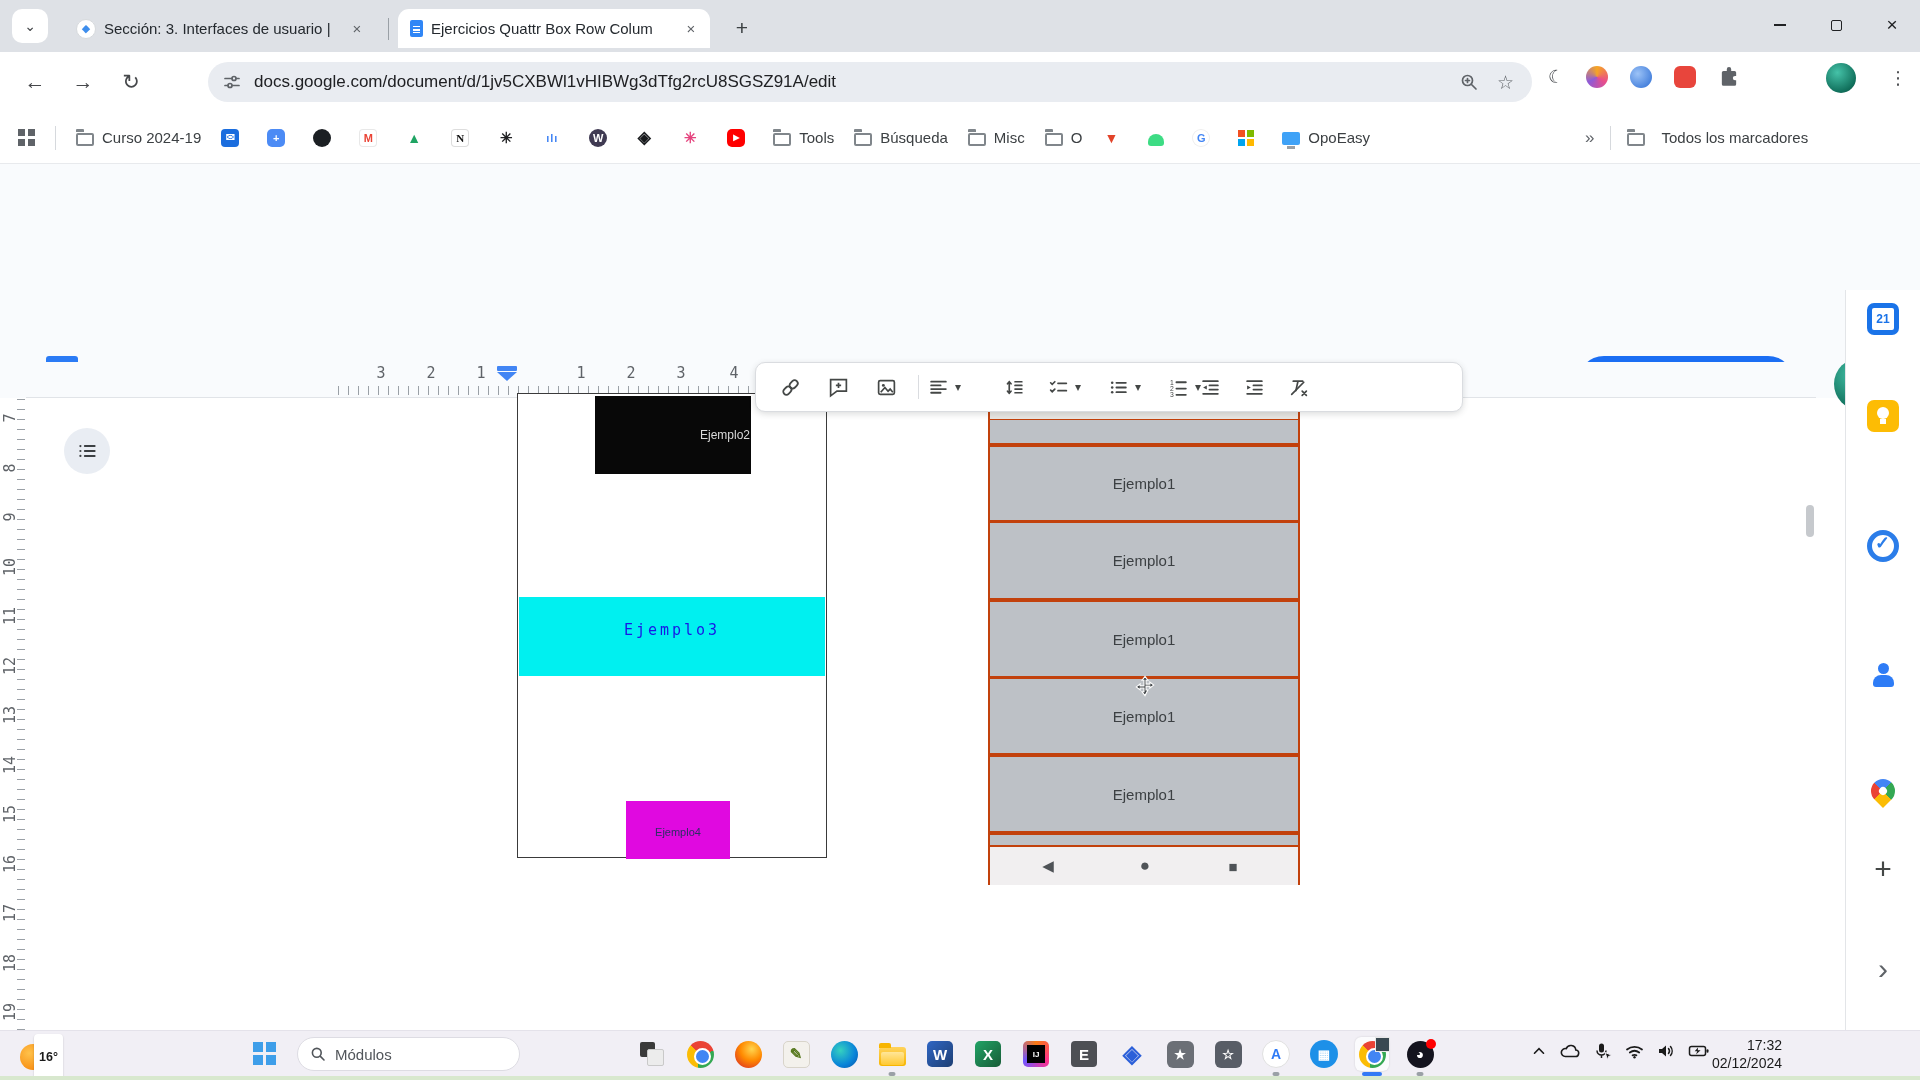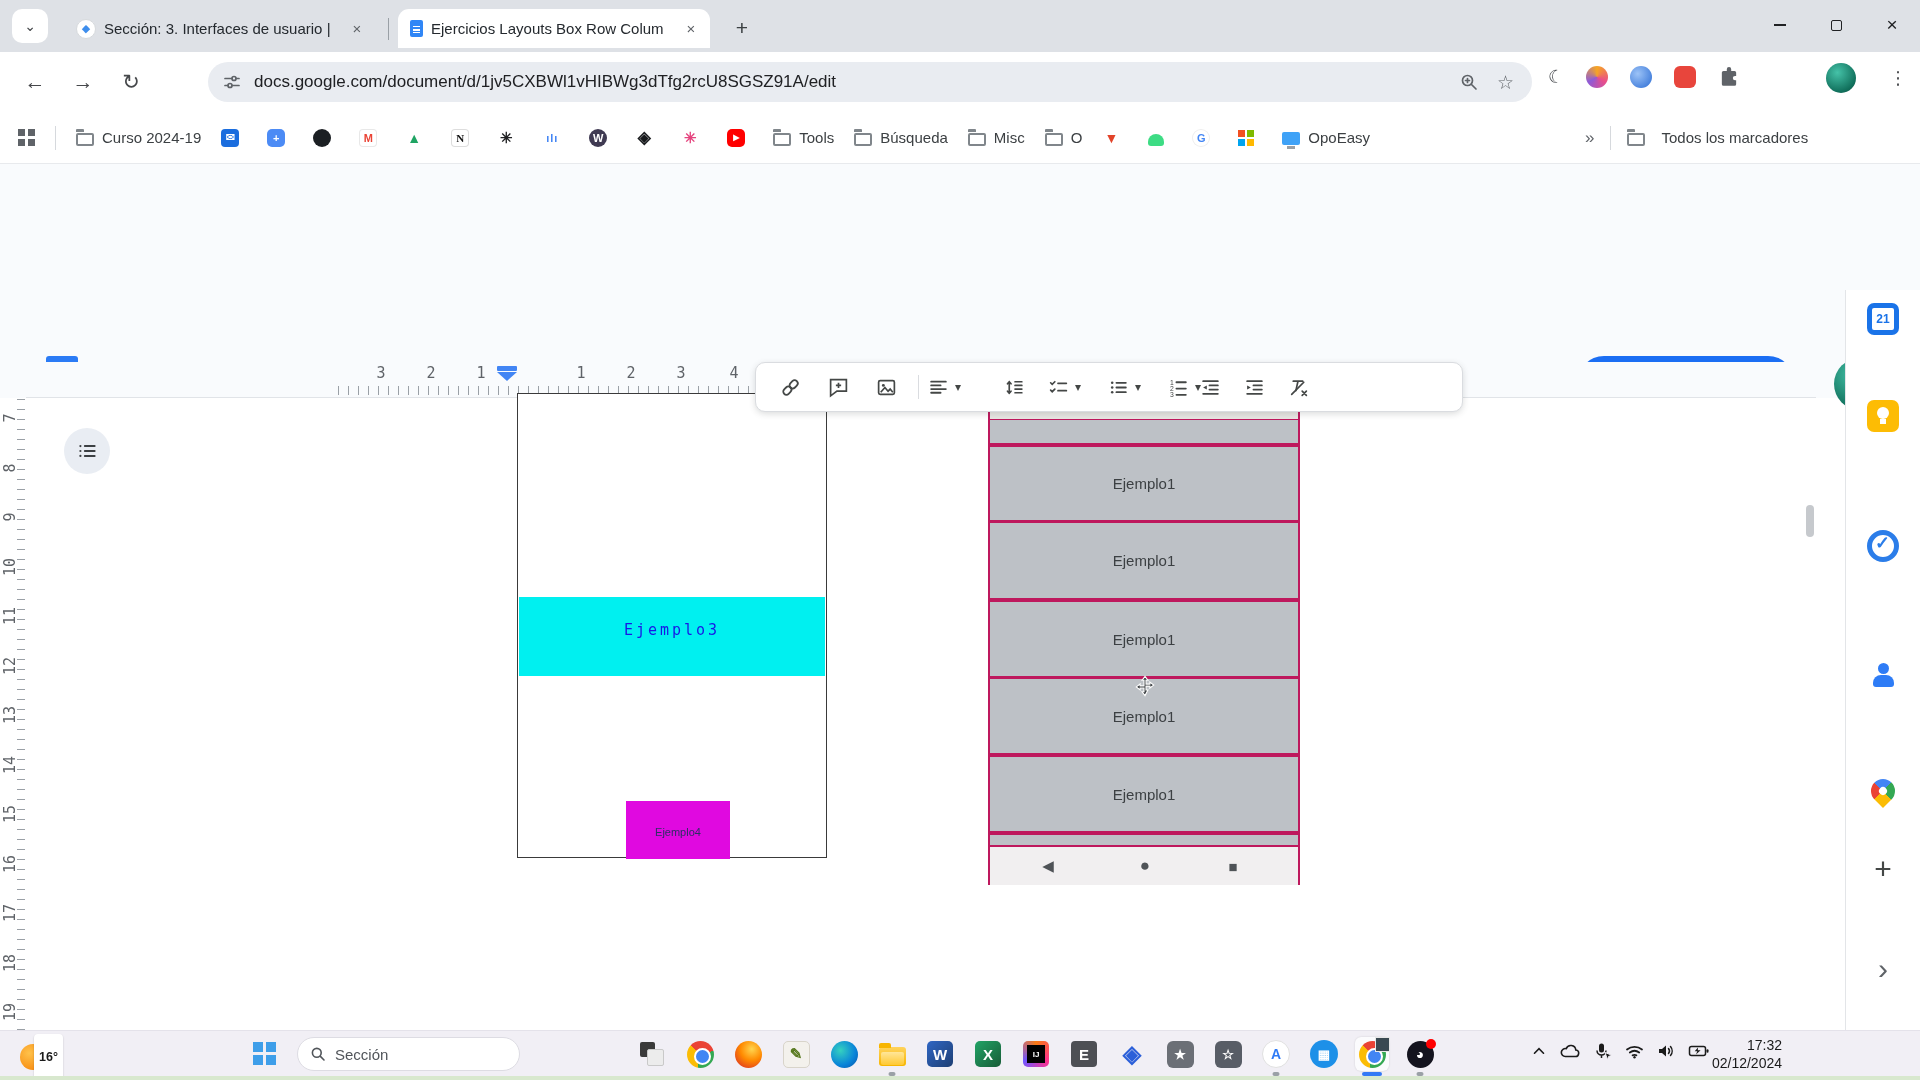--- a/index.html
+++ b/index.html
@@ -109,21 +109,21 @@
   
   #canvas{position:absolute;left:26px;top:398px;width:1790px;height:632px;background:#fff}
   #outline-btn{position:absolute;left:38px;top:30px;width:46px;height:46px;border-radius:50%;background:#E9EDF3;display:flex;align-items:center;justify-content:center}
   #page{position:absolute;left:491px;top:-5px;width:310px;height:465px;background:#fff;border:1px solid #3A3A3A}
   #box2{position:absolute;left:77px;top:2px;width:156px;height:78px}
   #box2 .lbl{position:absolute;right:1px;top:32px;font-size:12px}
   #box3{position:absolute;left:1px;top:203px;width:306px;height:79px;text-align:center}
   #box3 .lbl{display:inline-block;margin-top:24px;font:15px "DejaVu Sans Mono",monospace;letter-spacing:3px;font-weight:500}
   #box4{position:absolute;left:108px;top:407px;width:104px;height:58px;text-align:center}
   #box4 .lbl{display:inline-block;margin-top:25px;font-size:11px}
-  #phone{position:absolute;left:962px;top:13px;width:312px;height:474px;background:#be185d}
+  #phone{position:absolute;left:962px;top:13px;width:312px;height:474px;background:#c2410c}
   .ph-strip{position:absolute;left:2px;right:2px;background:#BDC1C6}
   .ph-bar{position:absolute;left:2px;right:2px;background:#BDC1C6;display:flex;align-items:center;justify-content:center}
   .ph-bar span{font-size:15px;color:#3C4043}
   #ph-nav{position:absolute;left:2px;right:2px;top:436px;height:38px;background:#F1EFF0;display:flex;align-items:center}
   #ph-nav .nv{position:absolute;font-size:15px;color:#4F5357;transform:translateX(-50%)}
   #ph-ghost{position:absolute;left:0;right:0;top:448px;text-align:center;font-size:14px;color:#C7CACD;overflow:hidden;height:26px}
   #move-cursor{position:absolute;left:146px;top:264px}
   #doc-scrollthumb{position:absolute;left:1780px;top:107px;width:8px;height:32px;background:#C6C9CD;border-radius:4px}
   
   #sidepanel{position:absolute;right:0;top:290px;width:75px;height:740px;background:#fff;border-left:1px solid #E3E5E8}
@@ -193,21 +193,21 @@
       <span>⌄</span>
     </div>
   <div class="tab inactive">
     <span class="fav-edu">◆</span>
     <span class="t-title">Sección: 3. Interfaces de usuario | </span>
     <span class="t-close">×</span>
   </div>
   <div class="tab-divider"></div>
   <div class="tab active">
     <span class="fav-docs"></span>
-    <span class="t-title">Ejercicios Layouts Box Row Colum</span>
+    <span class="t-title">Ejercicios Quattr Box Row Colum</span>
     <span class="t-close">×</span>
   </div>
   <div id="new-tab-btn">
       <span>+</span>
     </div>
   <div id="win-controls">
     <div class="wc">
         <span class="wc-min-bar"></span>
       </div>
     <div class="wc">
@@ -554,20 +554,23 @@
   <div id="outline-btn">
     <svg width="22" height="22" viewBox="0 0 20 20" fill="none" stroke="#3C4043" stroke-width="1.7" stroke-linecap="round">
         <path d="M8 5.5h9M8 10h9M8 14.5h9"></path>
         <circle cx="4" cy="5.5" r="1" fill="#3C4043" stroke="none"></circle>
         <circle cx="4" cy="10" r="1" fill="#3C4043" stroke="none"></circle>
         <circle cx="4" cy="14.5" r="1" fill="#3C4043" stroke="none"></circle>
       </svg>
   </div>
 
   <div id="page">
+    <div id="box2" style="background: rgb(8, 8, 8);">
+      <span class="lbl" style="color: rgb(217, 217, 217);">Ejemplo2</span>
+    </div>
     <div id="box3" style="background: rgb(0, 240, 240);">
       <span class="lbl" style="color: rgb(24, 24, 230);">Ejemplo3</span>
     </div>
     <div id="box4" style="background: rgb(224, 9, 224);">
       <span class="lbl" style="color: rgb(44, 47, 99);">Ejemplo4</span>
     </div>
   </div>
 
   <div id="phone">
     <div class="ph-strip" style="top:0;height:8px;background:#E8E6E3"></div>
@@ -713,21 +716,21 @@
     <span class="temp">16°</span>
   </div>
   <div id="start-btn">
       <i></i>
     </div>
   <div id="tb-search">
     <svg width="16" height="16" viewBox="0 0 20 20" fill="none" stroke="#51555A" stroke-width="2" stroke-linecap="round">
         <circle cx="8.5" cy="8.5" r="5.5"></circle>
         <path d="M13 13l4.5 4.5"></path>
       </svg>
-    <span>Sección</span>
+    <span>Módulos</span>
   </div>
   <div id="apps">
 
       <div class="app">
         <span class="art ap-swatch"></span>
       </div>
 
       <div class="app">
         <span class="art ap-chrome"></span>
       </div>

